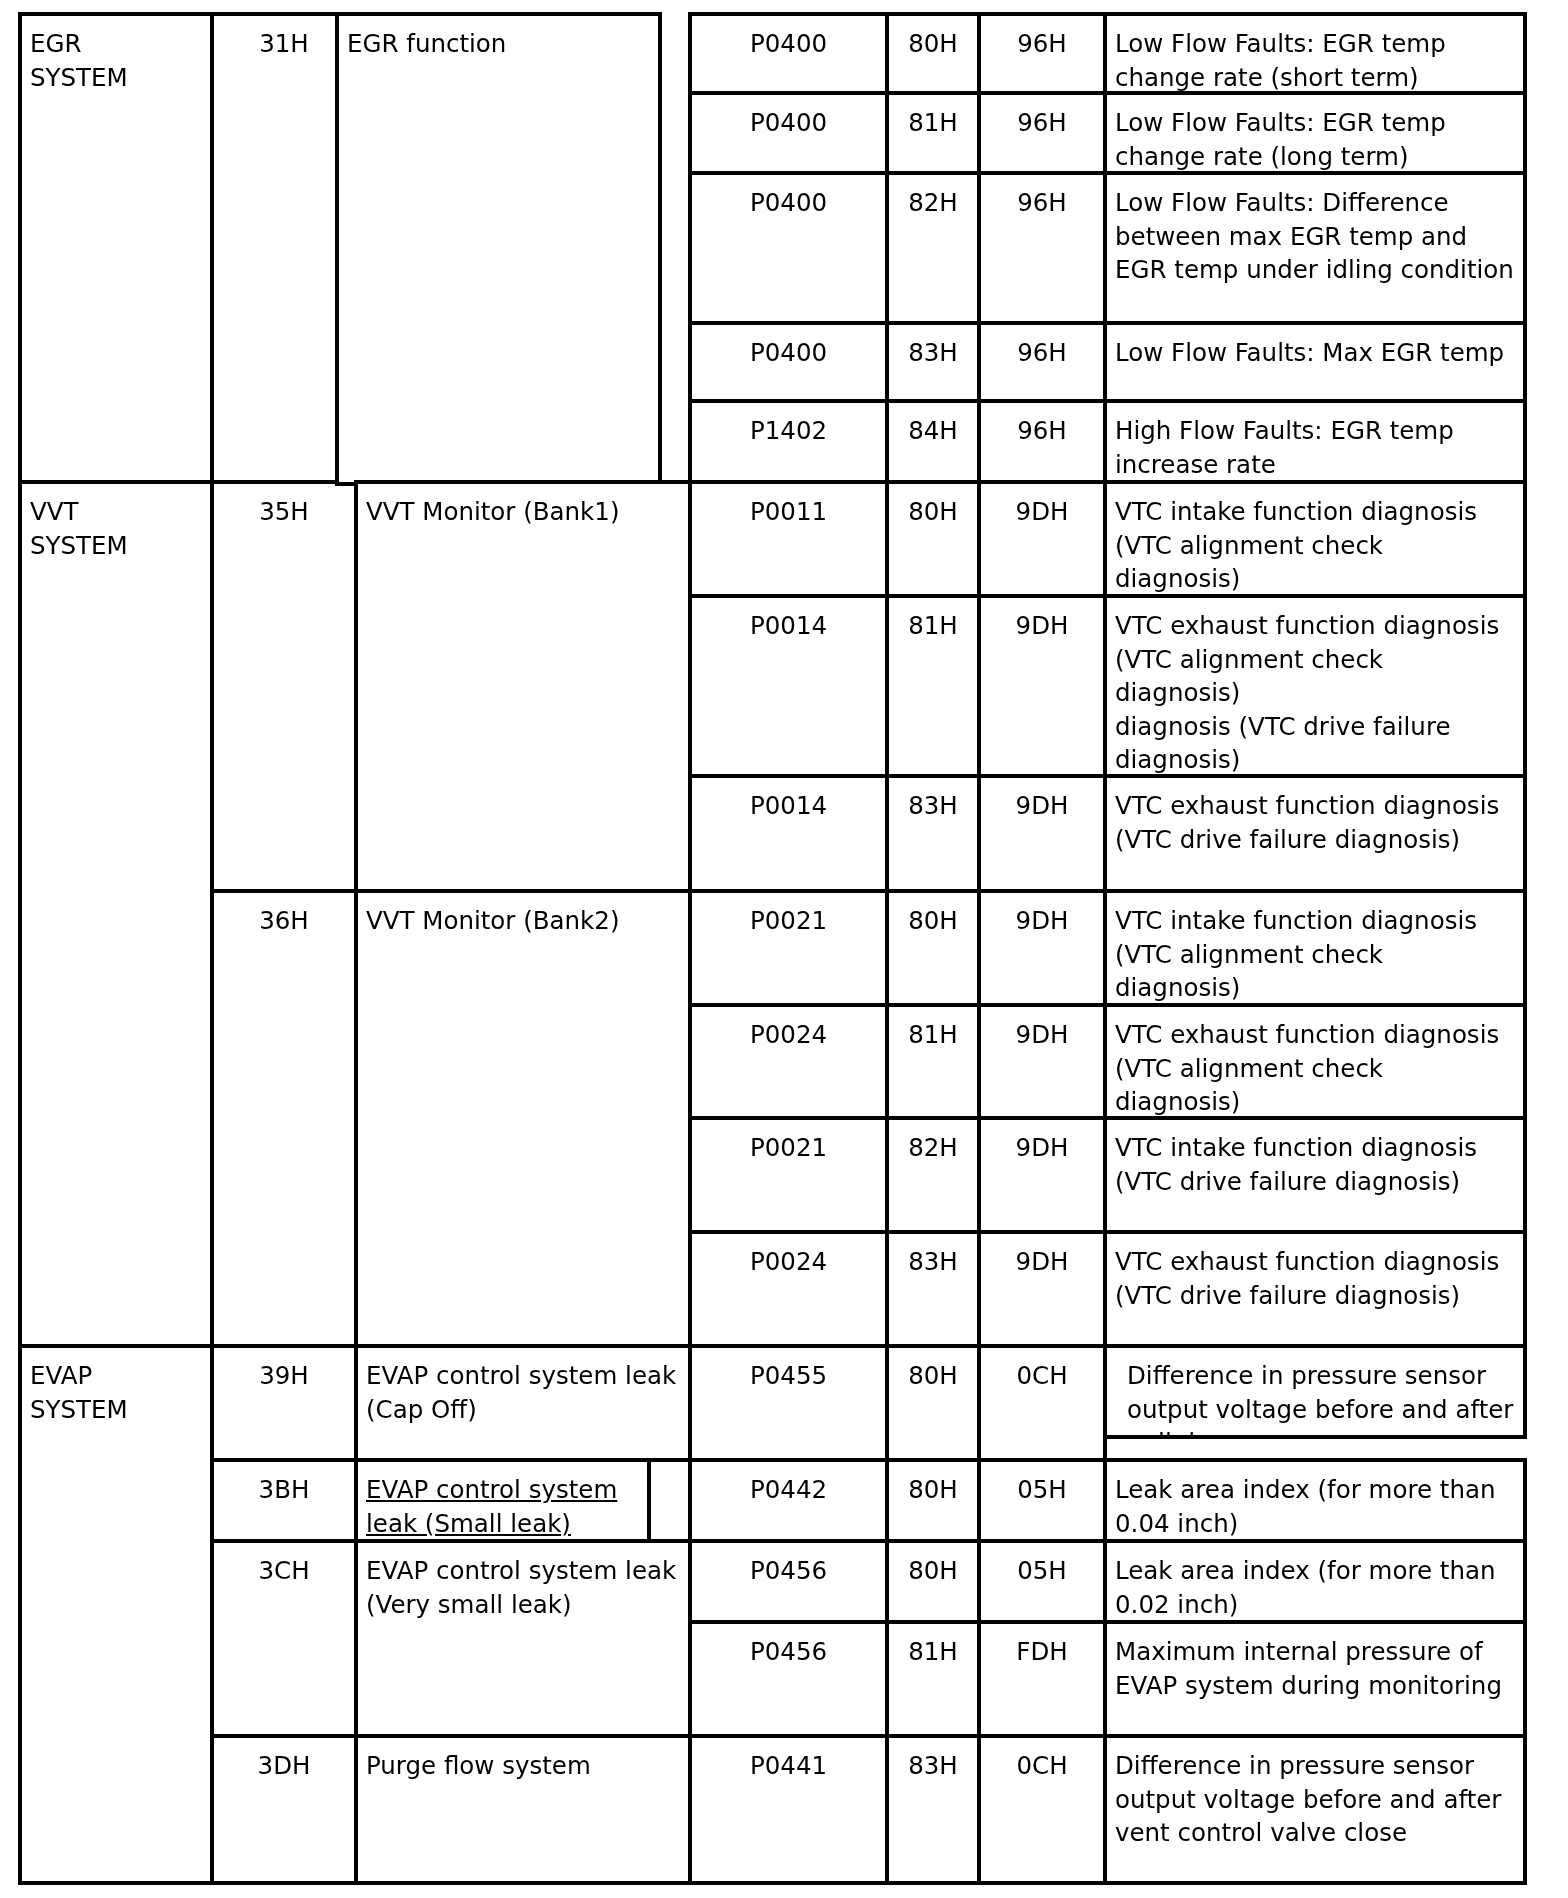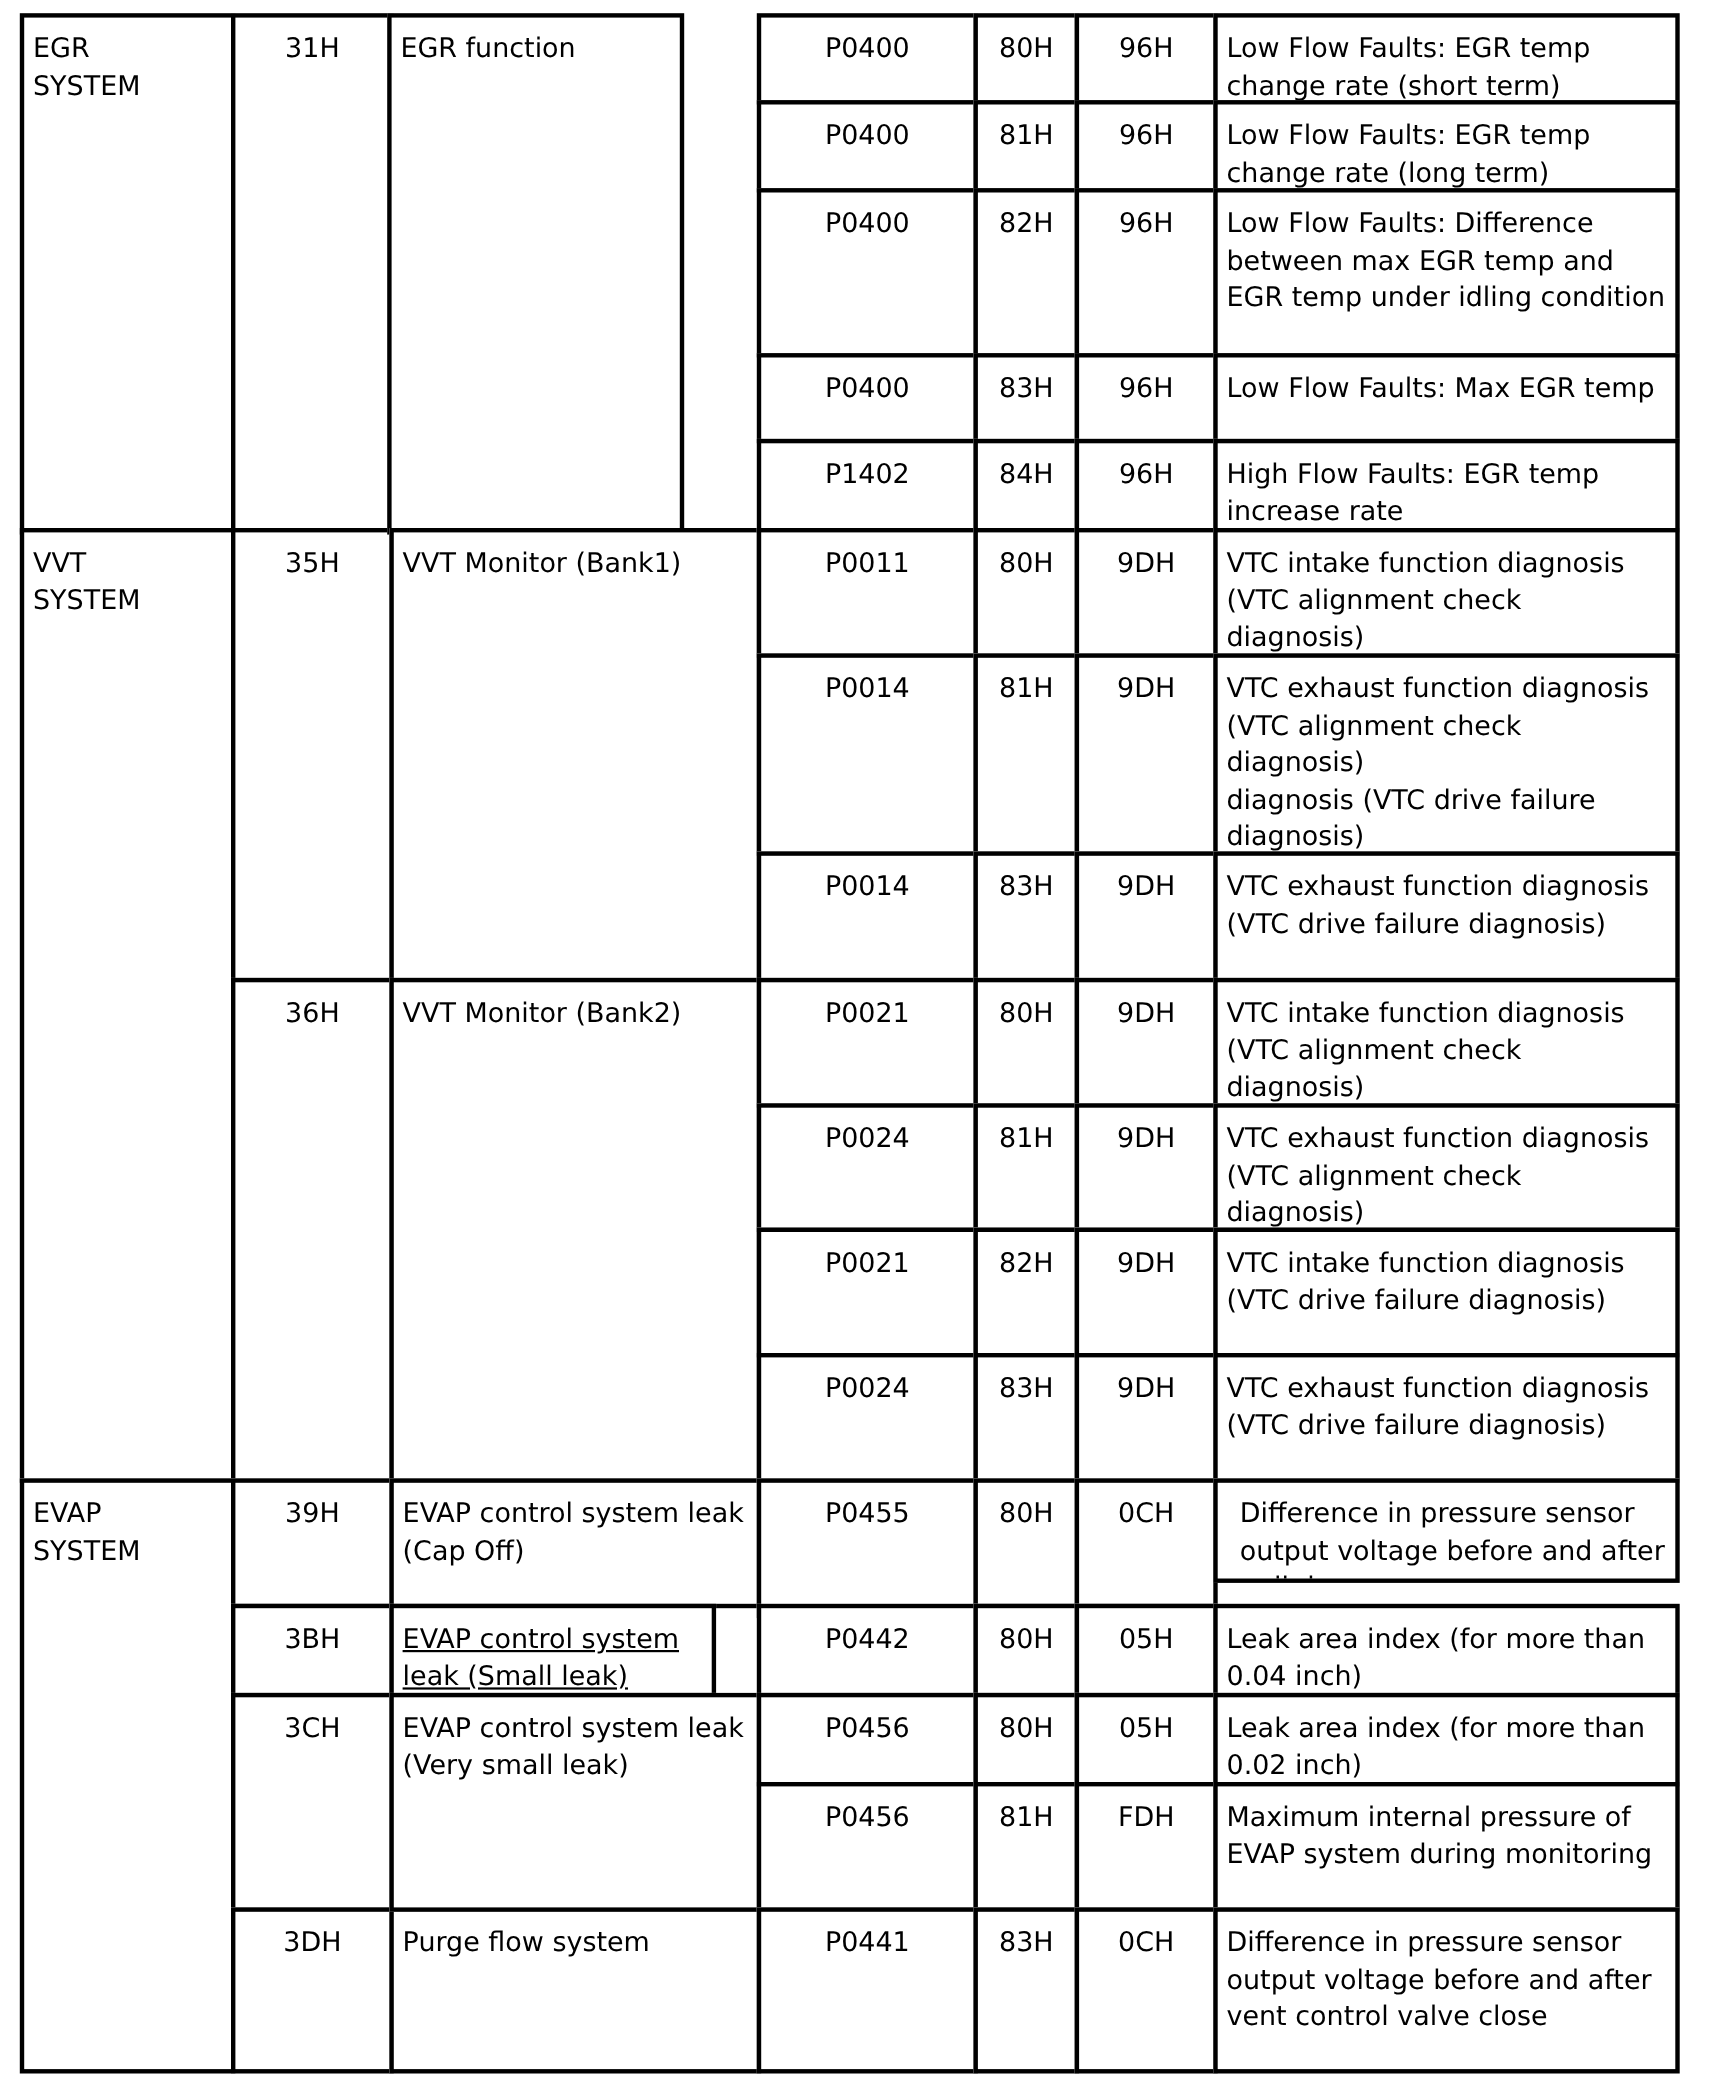--- a/index.html
+++ b/index.html
@@ -34,21 +34,21 @@
 SYSTEM</div>
 
   <div class="cell center" style="left:210px;top:12px;width:148px;height:474px;">31H</div>
   <div class="cell center" style="left:210px;top:480px;width:148px;height:413px;text-align:center;">35H</div>
   <div class="cell center" style="left:210px;top:889px;width:148px;height:459px;">36H</div>
   <div class="cell center" style="left:210px;top:1344px;width:148px;height:118px;">39H</div>
   <div class="cell center" style="left:210px;top:1458px;width:148px;height:85px;">3BH</div>
   <div class="cell center" style="left:210px;top:1539px;width:148px;height:199px;">3CH</div>
   <div class="cell center" style="left:210px;top:1734px;width:148px;height:151px;">3DH</div>
 
-  <div class="cell left" style="left:352px;top:12px;width:270px;height:474px;">EGR function</div>
+  <div class="cell left" style="left:335px;top:12px;width:327px;height:474px;">EGR function</div>
   <div class="cell left" style="left:354px;top:480px;width:338px;height:413px;">VVT Monitor (Bank1)</div>
   <div class="cell left" style="left:354px;top:889px;width:338px;height:459px;">VVT Monitor (Bank2)</div>
   <div class="cell left" style="left:354px;top:1344px;width:338px;height:118px;">EVAP control system leak (Cap Off)</div>
   <div class="cell left" style="left:354px;top:1458px;width:297px;height:85px;text-decoration:underline;">EVAP control system leak (Small leak)</div>
   <div class="cell left" style="left:354px;top:1734px;width:338px;height:151px;">Purge flow system</div>
   <div class="cell left" style="left:354px;top:1539px;width:338px;height:199px;">EVAP control system leak
 (Very small leak)</div>
 
   <div class="cell center" style="left:688px;top:12px;width:201px;height:83px;">P0400</div>
   <div class="cell center" style="left:885px;top:12px;width:96px;height:83px;">80H</div>

